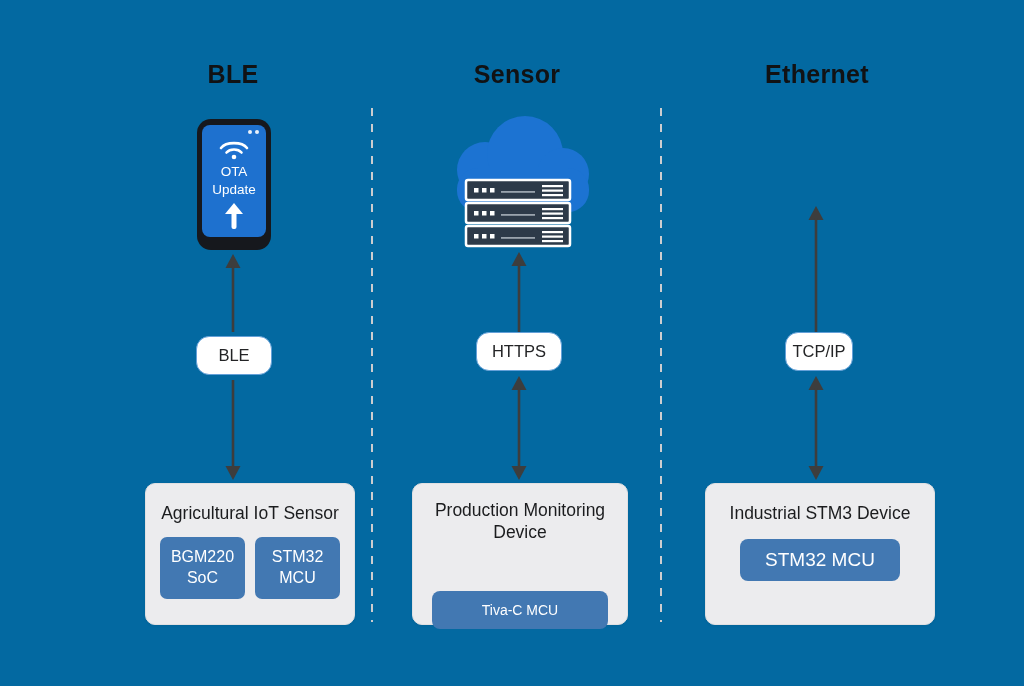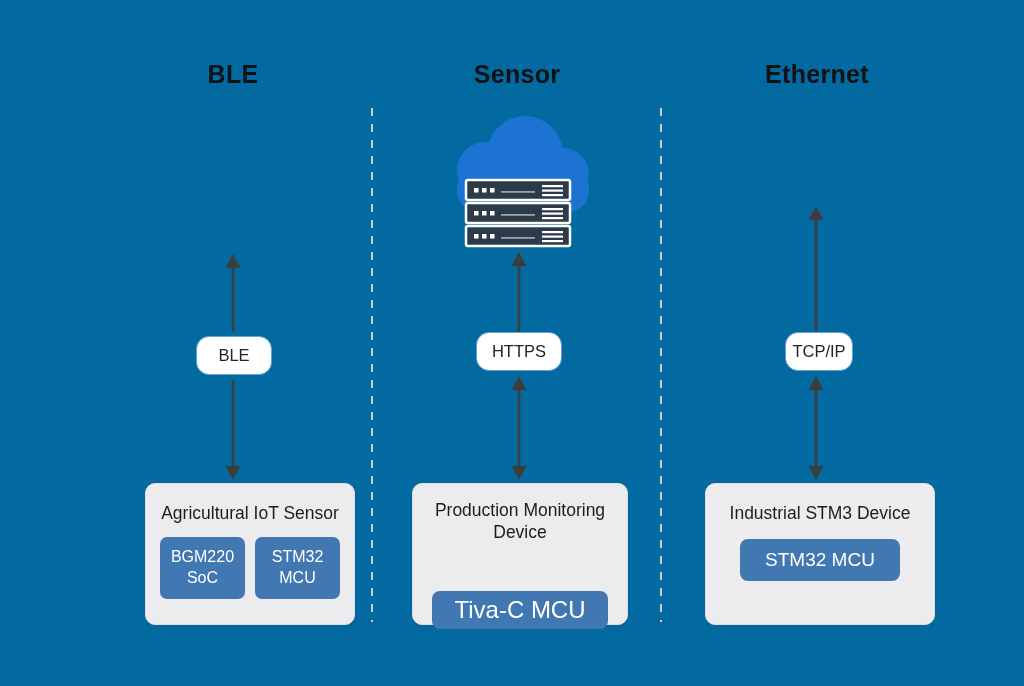--- a/index.html
+++ b/index.html
@@ -147,35 +147,53 @@
   #device-3 .chip-row { margin-top: 14px; }
 
   .chip {
     background: #4278b2;
     color: #ffffff;
     border-radius: 8px;
     display: flex; align-items: center; justify-content: center;
     text-align: center;
   }
   #device-1 .chip { width: 85px; height: 62px; font-size: 16px; line-height: 1.3; padding: 14px 6px; border-radius: 7px; }
-  #device-2 .chip { width: 176px; height: 38px; font-size: 24px; }
+  #device-2 .chip { width: 176px; height: 38px; font-size: 14px; }
   #device-3 .chip { width: 160px; height: 42px; font-size: 19px; }
 </style>
 </head>
 <body>
 
 <div id="canvas">
 
   <div class="col-header" id="header-ble">BLE</div>
   <div class="col-header" id="header-cloud">Sensor</div>
   <div class="col-header" id="header-ethernet">Ethernet</div>
 
   <div class="divider" id="divider-1"></div>
   <div class="divider" id="divider-2"></div>
 
+  <div class="phone">
+    <div class="phone-screen">
+      <div class="camera-dots">
+          <i></i>
+          <i></i>
+        </div>
+      <svg class="wifi" width="34" height="23" viewBox="0 0 34 23">
+        <path d="M4 11 C9 4.5, 25 4.5, 30 11" stroke="#ffffff" stroke-width="2.6" fill="none" stroke-linecap="round"></path>
+        <path d="M9.5 15.5 C13 11.5, 21 11.5, 24.5 15.5" stroke="#ffffff" stroke-width="2.6" fill="none" stroke-linecap="round"></path>
+        <circle cx="17" cy="20" r="2.3" fill="#ffffff"></circle>
+      </svg>
+      <div class="phone-label">OTA Update</div>
+      <svg class="up-arrow" width="20" height="27" viewBox="0 0 20 27">
+        <polygon points="10,0 1,11 19,11" fill="#ffffff"></polygon>
+        <rect x="7.5" y="9" width="5" height="17" rx="2" fill="#ffffff"></rect>
+      </svg>
+    </div>
+  </div>
 
   <svg class="arrow" style="left:223px; top:254px;" width="20" height="78">
     <polygon points="10,0 2.5,14 17.5,14" fill="#3d3d3d"></polygon>
     <line x1="10" y1="12" x2="10" y2="78" stroke="#3d3d3d" stroke-width="2.6"></line>
   </svg>
 
   <div class="pill" id="pill-ble">BLE</div>
 
   <svg class="arrow" style="left:223px; top:380px;" width="20" height="100">
     <line x1="10" y1="0" x2="10" y2="88" stroke="#3d3d3d" stroke-width="2.6"></line>

